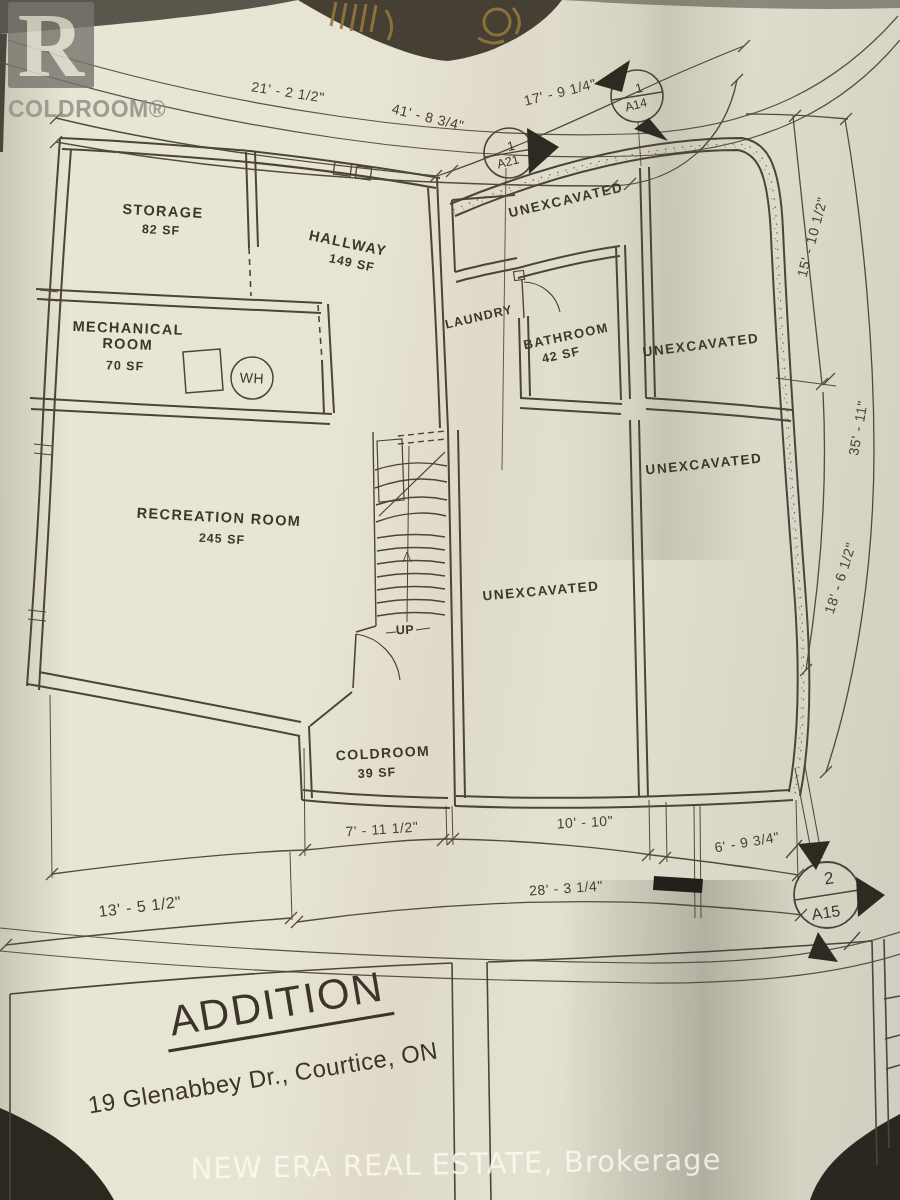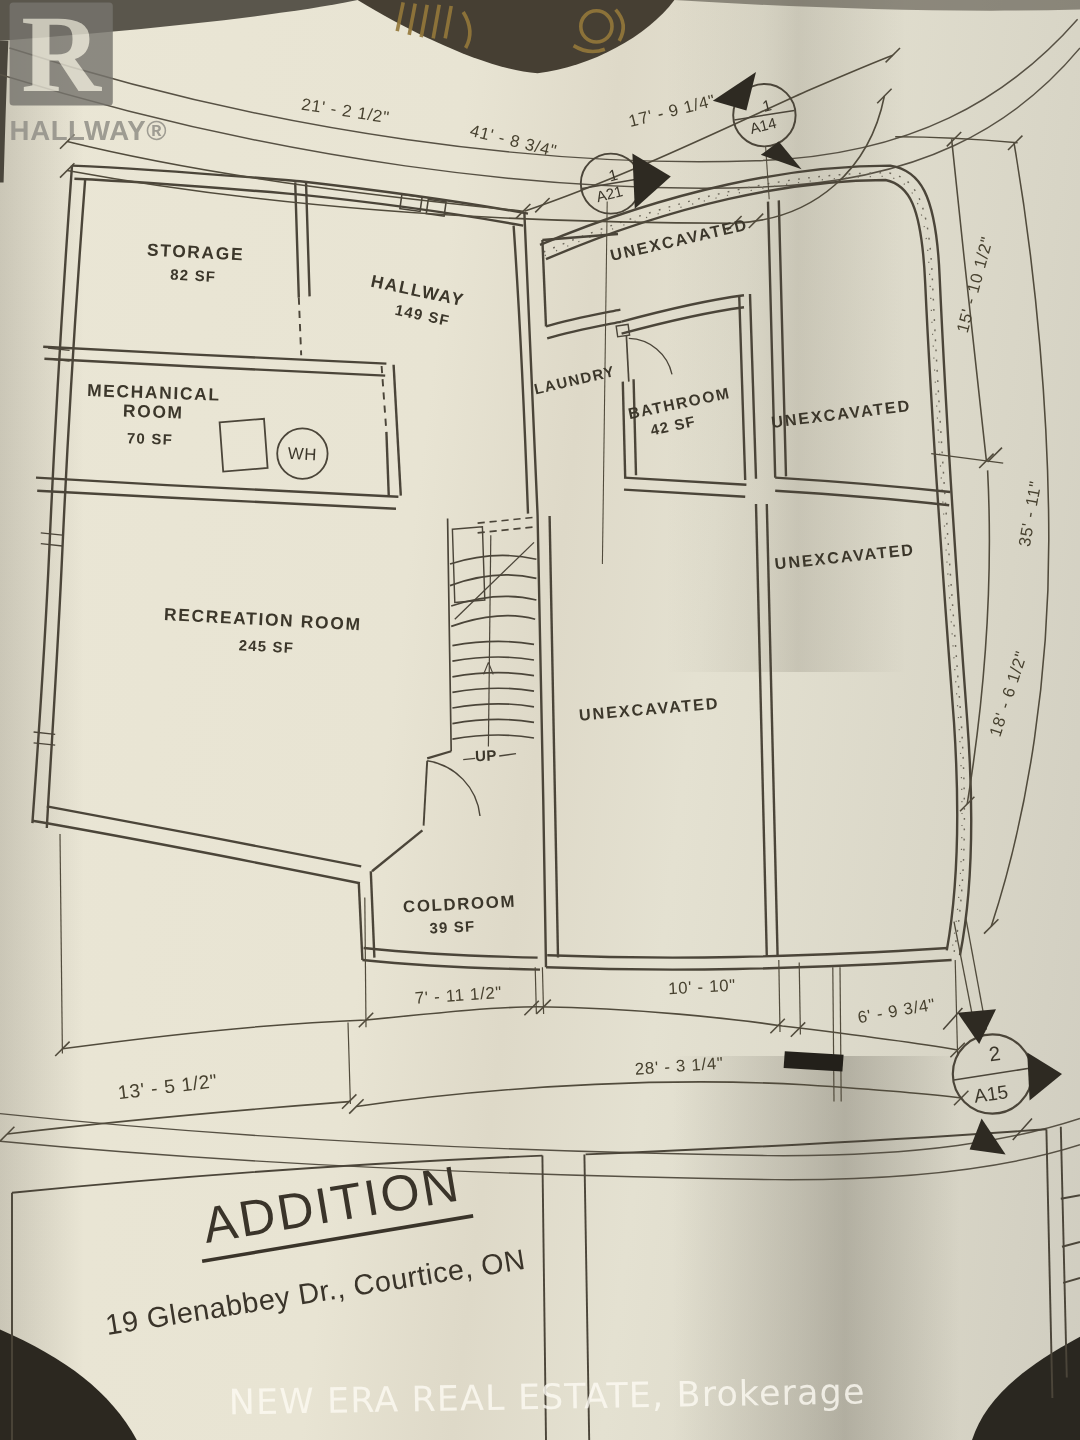--- a/index.html
+++ b/index.html
@@ -298,15 +298,15 @@
   <div class="lbl mksheet2" style="left:826px;top:913px;transform:translate(-50%,-50%) rotate(-8deg);">A15</div>
 
   <div class="lbl bigtitle" style="left:277px;top:1007px;transform:translate(-50%,-50%) rotate(-9.5deg);">ADDITION</div>
   <div class="lbl addr" style="left:263px;top:1078px;transform:translate(-50%,-50%) rotate(-9deg);">19 Glenabbey Dr., Courtice, ON</div>
 
   <div class="lbl wm" style="left:456px;top:1164px;transform:translate(-50%,-50%) rotate(-1deg);">NEW ERA REAL ESTATE, Brokerage</div>
   <div id="logo">
     <div class="blk">
       <span>R</span>
     </div>
-    <div class="txt">HALLWAY®</div>
+    <div class="txt">COLDROOM®</div>
   </div>
 </div>
 
 </body></html>

